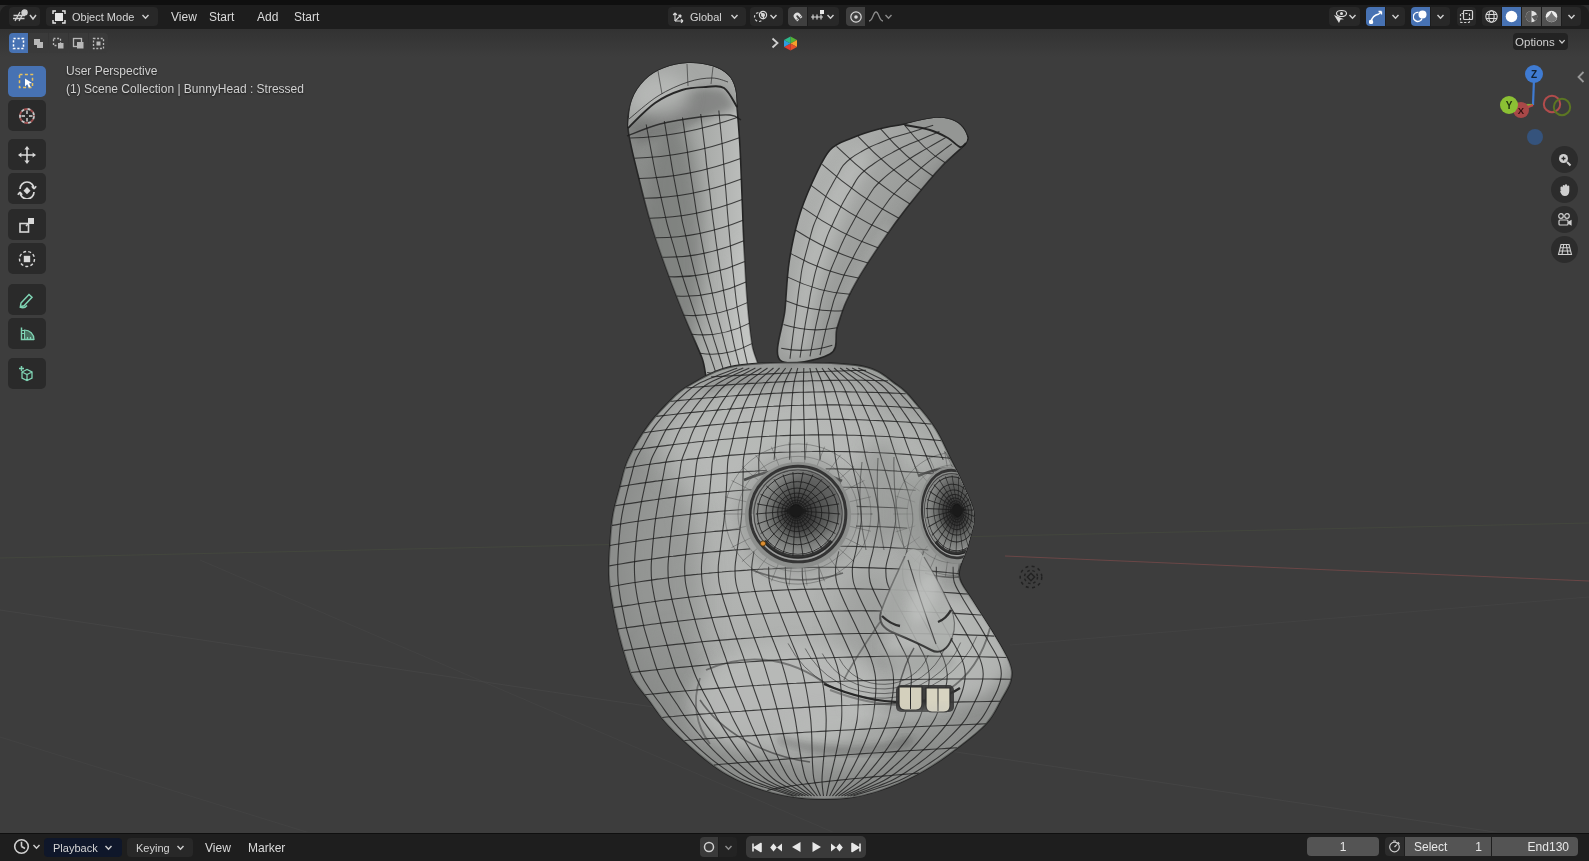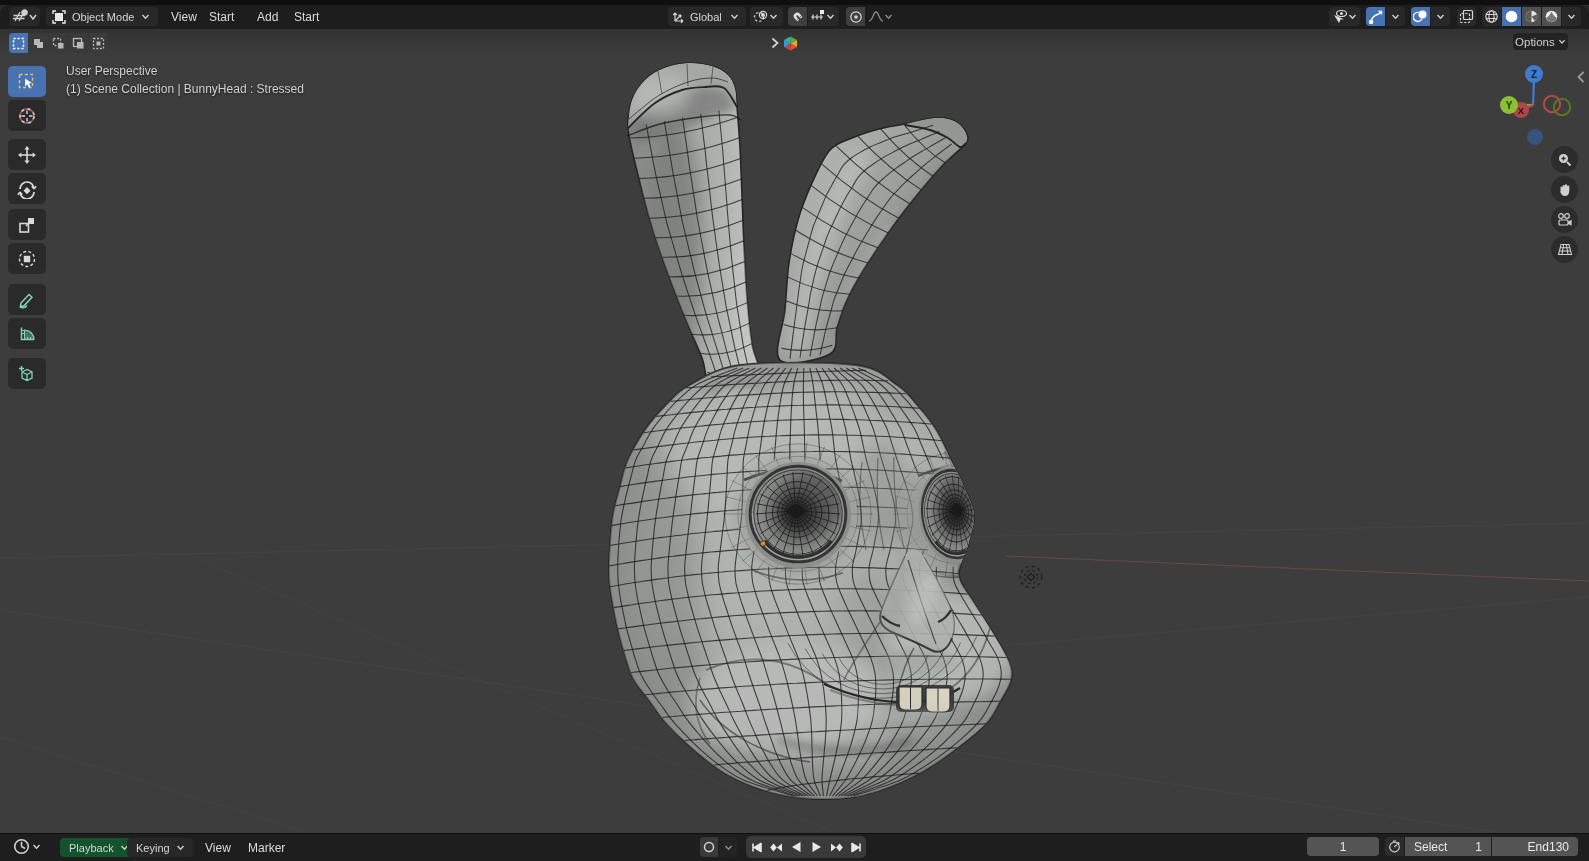--- a/index.html
+++ b/index.html
@@ -757,21 +757,21 @@
 
 <div class="abs" style="left:13px;top:838px;display:flex;align-items:center">
 <svg width="17" height="17" viewBox="0 0 17 17">
       <circle cx="8.5" cy="8.5" r="6.8" fill="none" stroke="#d0d0d0" stroke-width="1.6"></circle>
       <path d="M8.5,8.5 L8.5,3.8 M8.5,8.5 L12,10.5" stroke="#d0d0d0" stroke-width="1.6"></path>
     </svg>
 <svg class="chev" style="margin-left:2px" viewBox="0 0 9 9">
       <path d="M1.5,3 l3,3.2 3,-3.2" stroke="#cfcfcf" stroke-width="1.4" fill="none"></path>
     </svg>
 </div>
-<div class="hbtn" style="left:60px;top:838px;width:78px;padding-left:9px;background:#14532d">Playback<svg class="chev" style="margin-left:6px" viewBox="0 0 9 9">
+<div class="hbtn" style="left:44px;top:838px;width:78px;padding-left:9px;background:#0f172a">Playback<svg class="chev" style="margin-left:6px" viewBox="0 0 9 9">
       <path d="M1.5,3 l3,3.2 3,-3.2" stroke="#cfcfcf" stroke-width="1.4" fill="none"></path>
     </svg></div>
 <div class="hbtn" style="left:127px;top:838px;width:66px;padding-left:9px;background:#282828">Keying<svg class="chev" style="margin-left:6px" viewBox="0 0 9 9">
       <path d="M1.5,3 l3,3.2 3,-3.2" stroke="#cfcfcf" stroke-width="1.4" fill="none"></path>
     </svg></div>
 <div class="menu" style="left:205px;top:838px">View</div>
 <div class="menu" style="left:248px;top:838px">Marker</div>
 
 <div class="abs" style="left:700px;top:837px;width:18px;height:20px;background:#3a3a3a;border-radius:4px 0 0 4px;display:flex;align-items:center;justify-content:center">
 <svg width="12" height="12" viewBox="0 0 12 12">

